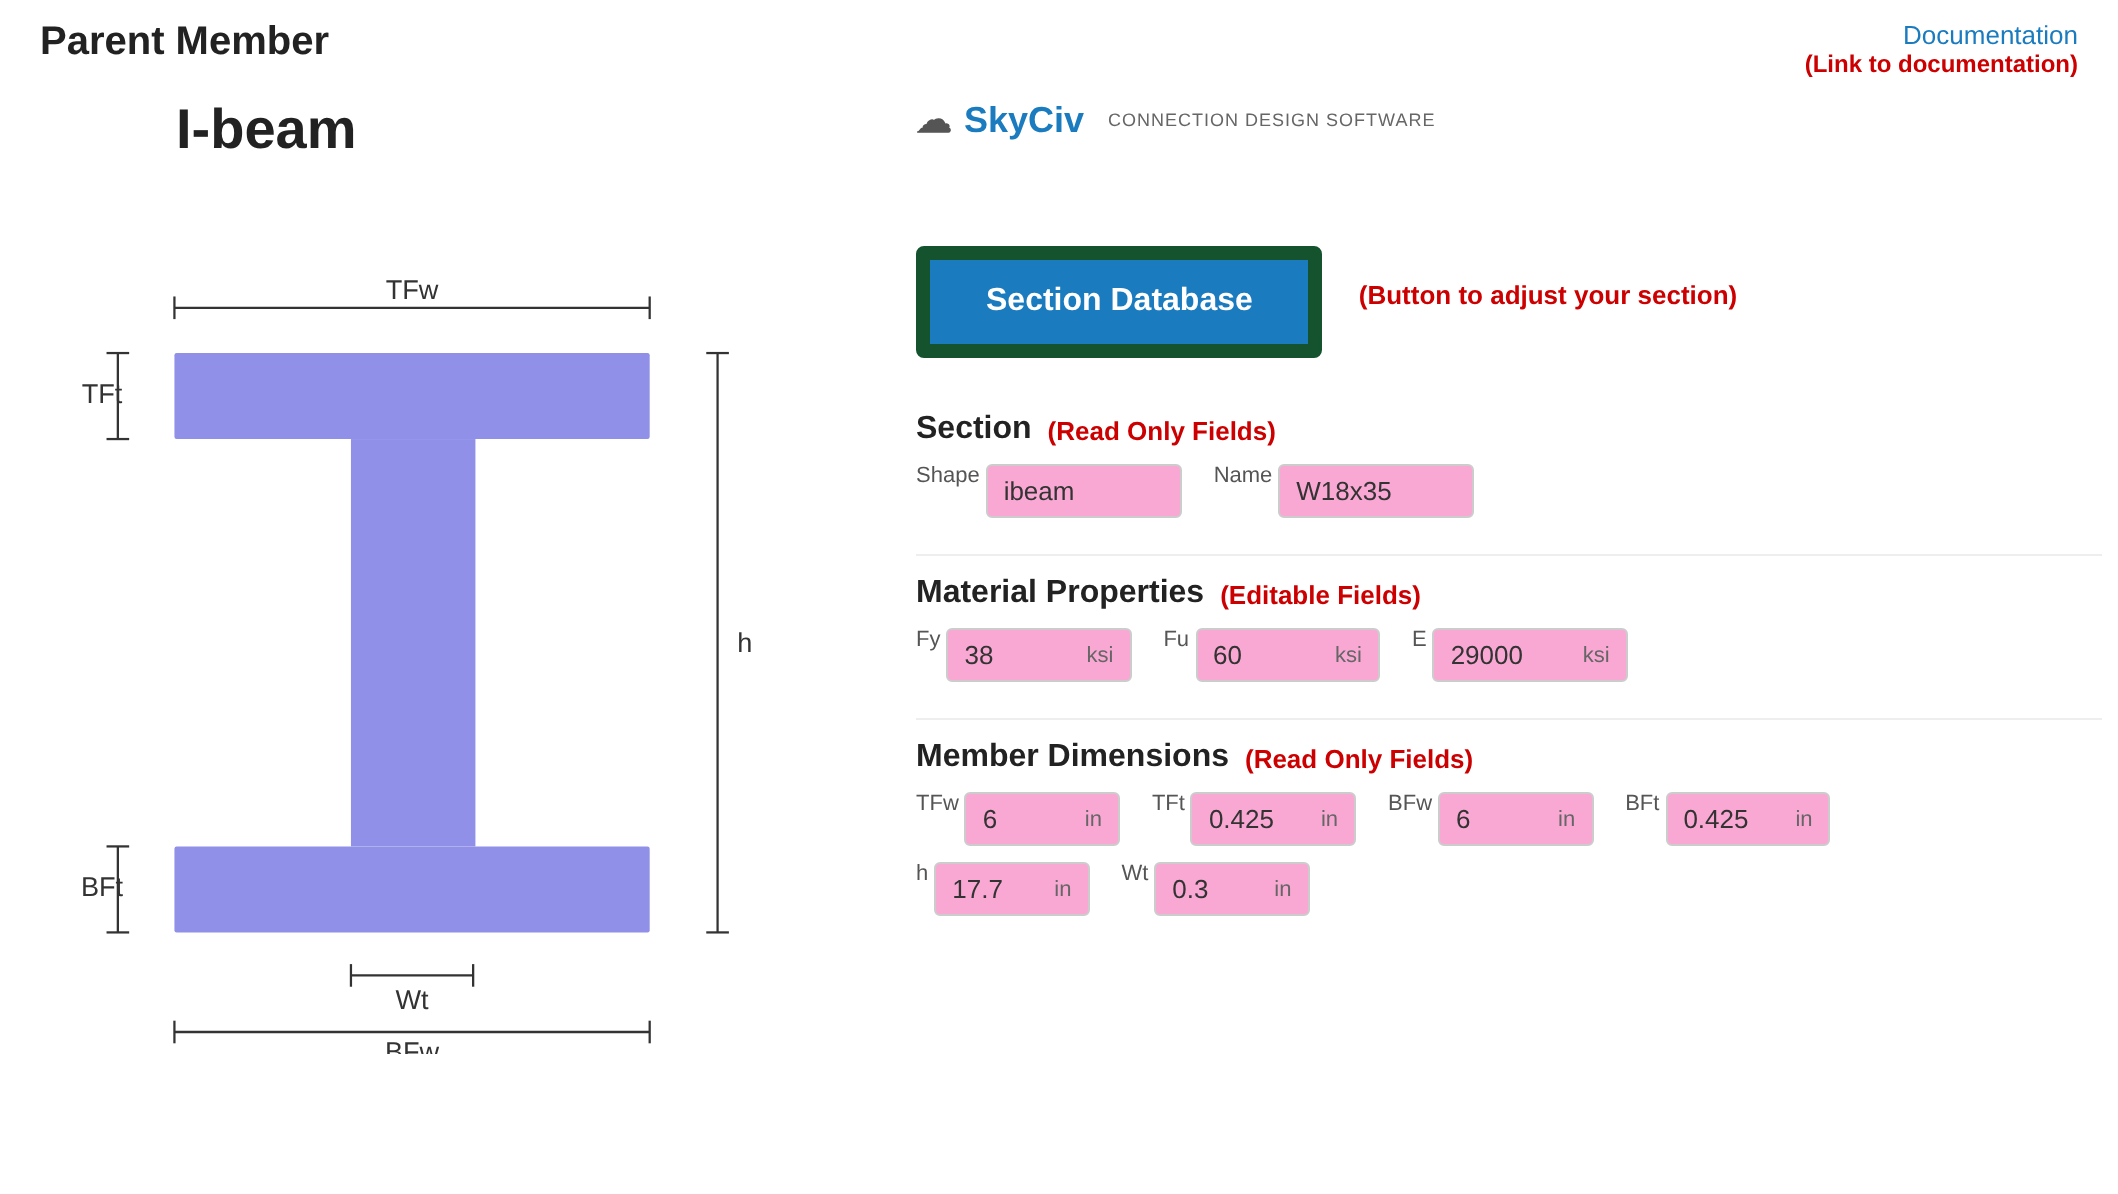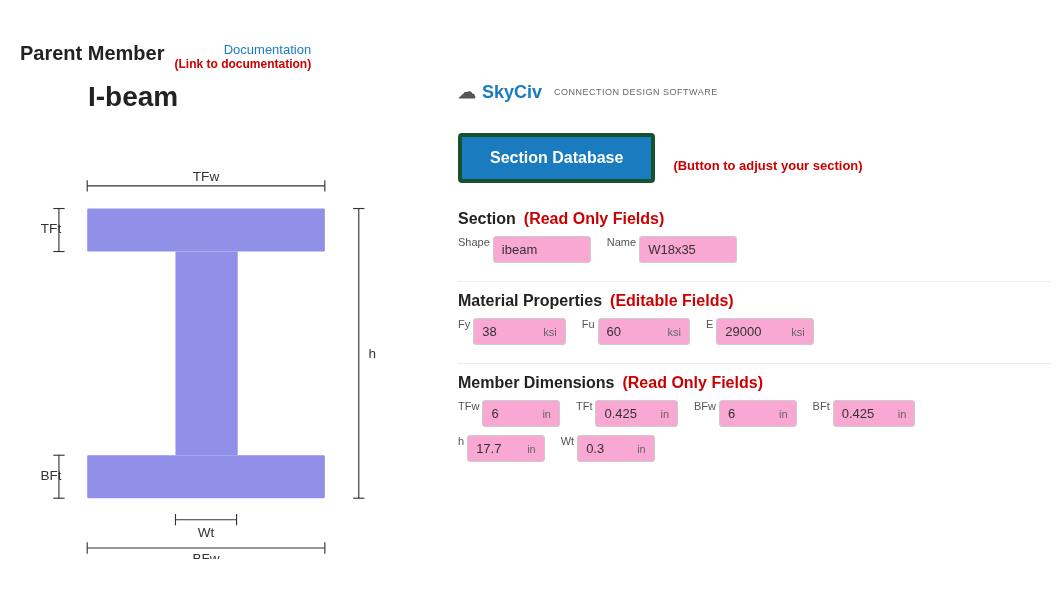--- a/index.html
+++ b/index.html
@@ -8,24 +8,23 @@
       font-size: 13px;
       background: #fff;
       color: #333;
       width: 1059px;
       min-height: 597px;
       position: relative;
     }
 
     .top-bar {
       display: flex;
-      justify-content: flex-start;
+      justify-content: space-between;
       align-items: flex-start;
       padding: 10px 20px 0 20px;
-      margin-top: 32px;
     }
 
     .page-title {
       font-size: 20px;
       font-weight: bold;
       color: #222;
     }
 
     .doc-link {
       color: #1a7bbf;
@@ -95,27 +94,28 @@
       font-size: 9px;
       color: #666;
       letter-spacing: 0.5px;
       text-transform: uppercase;
       line-height: 1.2;
     }
 
     .section-db-btn {
       background: #1a7bbf;
       color: #fff;
-      border: 4px solid #14532d;
+      border: 7px solid #14532d;
       border-radius: 4px;
       padding: 12px 28px;
       font-size: 16px;
       font-weight: bold;
       cursor: pointer;
       margin-bottom: 15px;
+      margin-top: 22px;
     }
 
     .btn-annotation {
       color: #cc0000;
       font-size: 13px;
       font-weight: bold;
       margin-left: 10px;
     }
 
     .section-header {
@@ -126,21 +126,21 @@
     }
 
     .section-label {
       font-size: 16px;
       font-weight: bold;
       color: #222;
     }
 
     .section-annotation {
       color: #cc0000;
-      font-size: 16px;
+      font-size: 13px;
       font-weight: bold;
     }
 
     .fields-row {
       display: flex;
       gap: 16px;
       margin-bottom: 8px;
       flex-wrap: wrap;
     }
 

